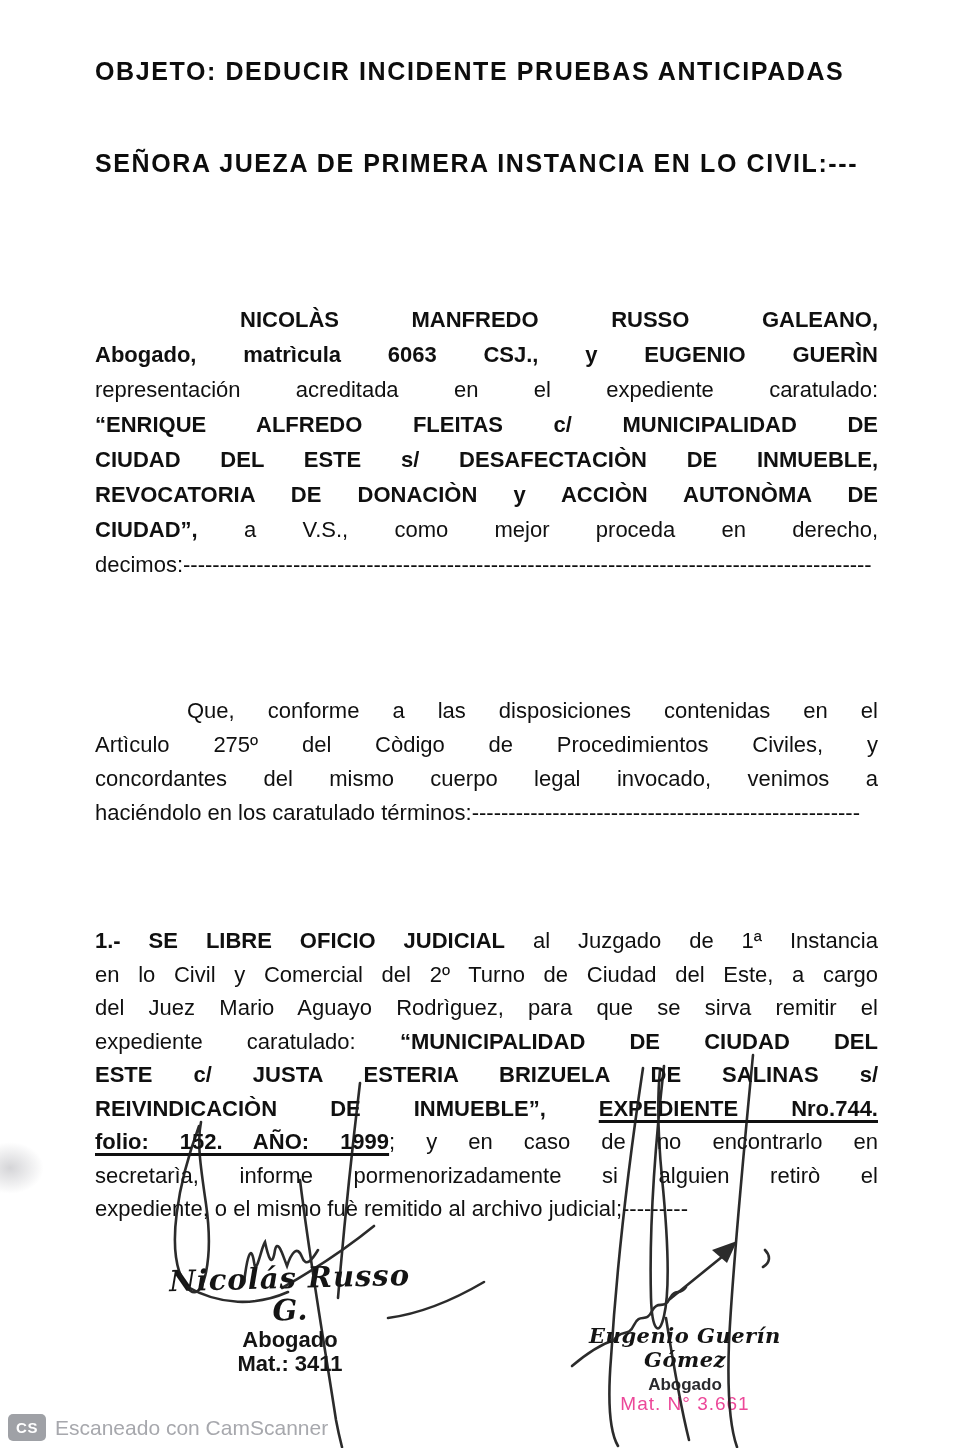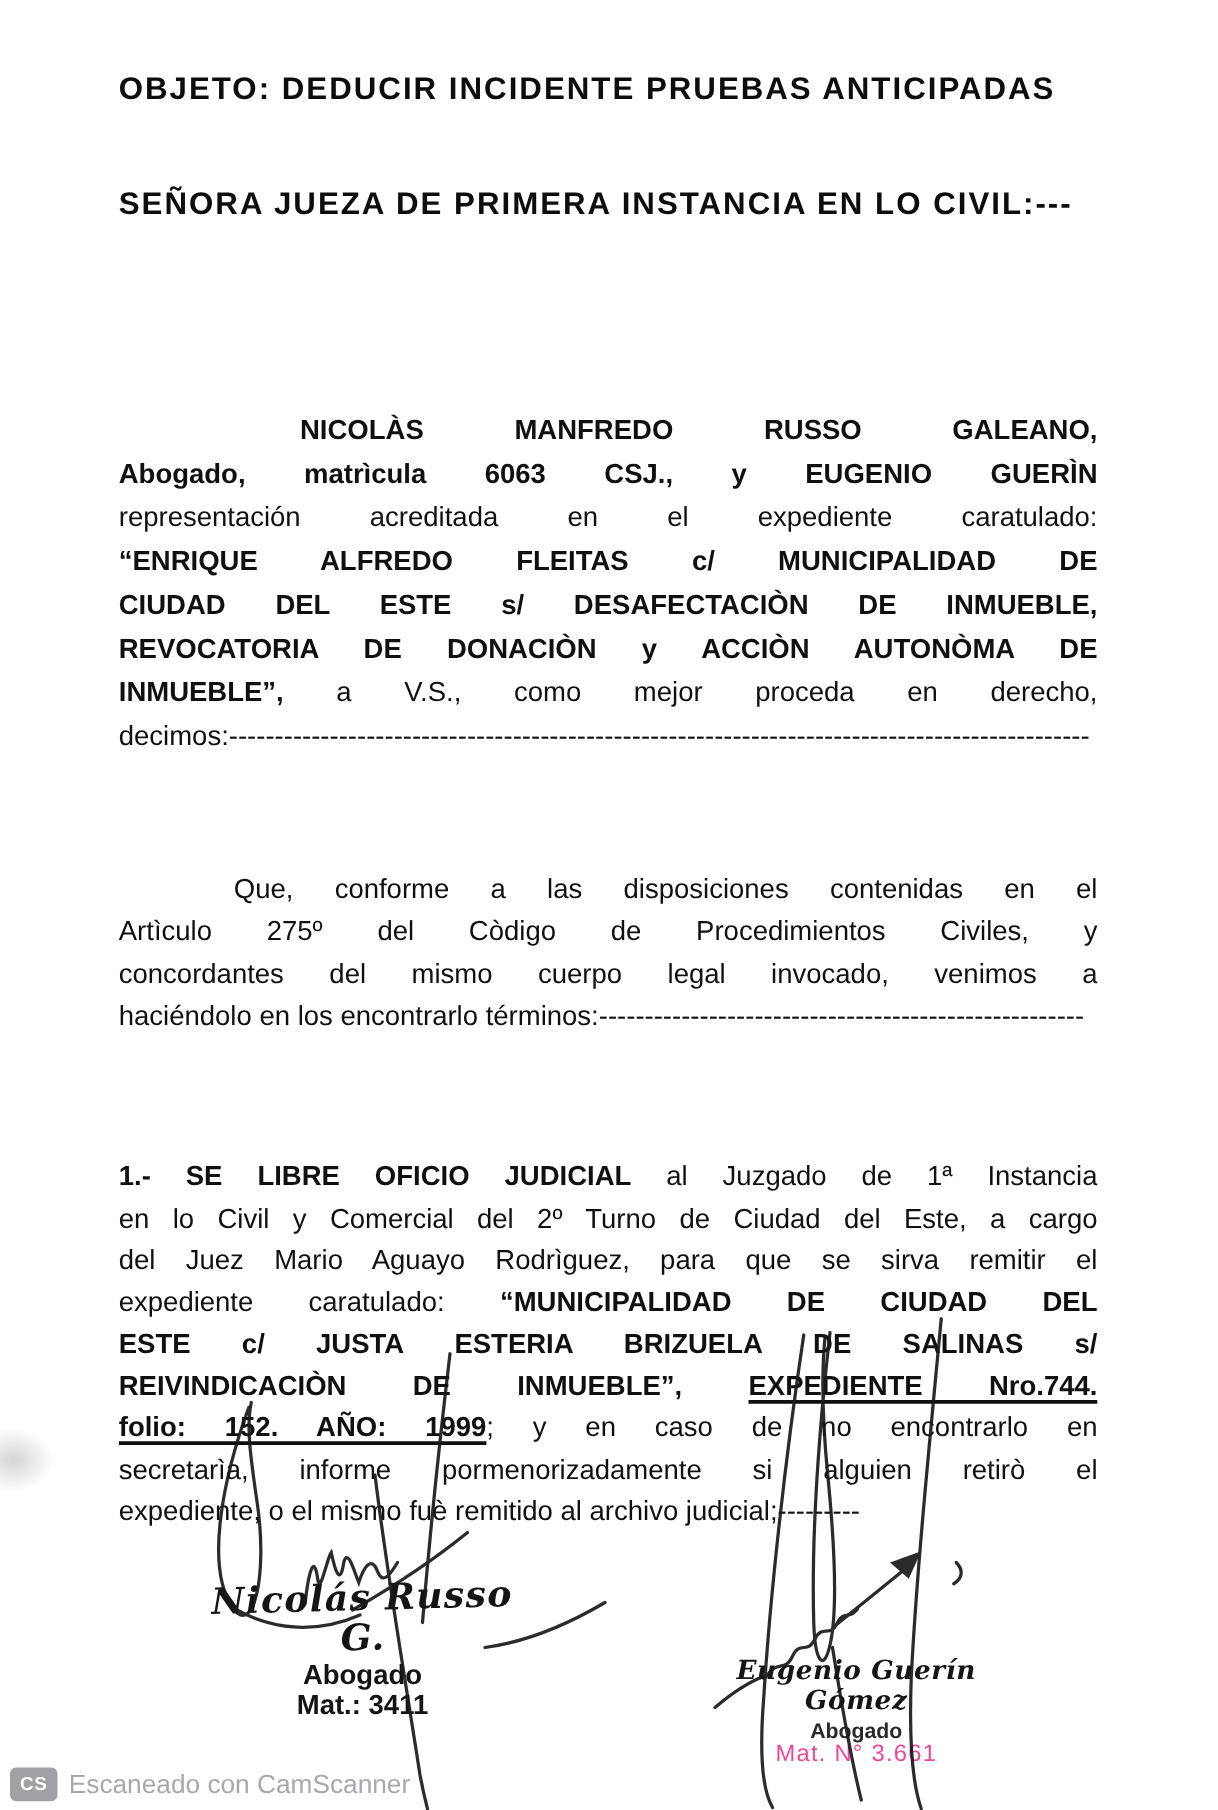--- a/index.html
+++ b/index.html
@@ -10,21 +10,21 @@
   .title{
     position:absolute;left:95px;width:800px;font-weight:bold;font-size:25px;
     line-height:30px;letter-spacing:1.6px;white-space:nowrap;color:#0d0d0d;
   }
   #title-objeto{top:56px;}
   #title-senora{top:148px;}
   .para{
     position:absolute;left:95px;width:783px;color:#101010;
     font-size:22px;
   }
-  #para-1{top:326px;}
+  #para-1{top:302px;}
   #para-2{top:694px;}
   #para-3{top:924px;}
   #para-1 .doc-line{line-height:35px;height:35px;}
   #para-2 .doc-line{line-height:34px;height:34px;}
   #para-3 .doc-line{line-height:33.5px;height:33.5px;}
   .doc-line{
     text-align:justify;text-align-last:justify;overflow:hidden;white-space:normal;
   }
   .doc-line.no-just{text-align-last:left;}
   #para-1 .doc-line:first-child{text-indent:145px;}
@@ -69,28 +69,28 @@
 <div class="title" id="title-objeto">OBJETO: DEDUCIR INCIDENTE PRUEBAS ANTICIPADAS</div>
 <div class="title" id="title-senora">SEÑORA JUEZA DE PRIMERA INSTANCIA EN LO CIVIL:---</div>
 
 <div class="para" id="para-1">
     <div class="doc-line"><span class="seg-b ">NICOLÀS MANFREDO RUSSO GALEANO,</span></div>
     <div class="doc-line"><span class="seg-b ">Abogado, matrìcula 6063 CSJ., y EUGENIO GUERÌN</span></div>
     <div class="doc-line"><span class="">representación acreditada en el expediente caratulado:</span></div>
     <div class="doc-line"><span class="seg-b ">“ENRIQUE ALFREDO FLEITAS c/ MUNICIPALIDAD DE</span></div>
     <div class="doc-line"><span class="seg-b ">CIUDAD DEL ESTE s/ DESAFECTACIÒN DE INMUEBLE,</span></div>
     <div class="doc-line"><span class="seg-b ">REVOCATORIA DE DONACIÒN y ACCIÒN AUTONÒMA DE</span></div>
-    <div class="doc-line"><span class="seg-b ">INMUEBLE”,</span><span class=""> a V.S., como mejor proceda en derecho,</span></div>
+    <div class="doc-line"><span class="seg-b ">CIUDAD”,</span><span class=""> a V.S., como mejor proceda en derecho,</span></div>
     <div class="doc-line no-just"><span class="">decimos:-----------------------------------------------------------------------------------------------</span></div>
   </div>
 <div class="para" id="para-2">
     <div class="doc-line"><span class="">Que, conforme a las disposiciones contenidas en el</span></div>
     <div class="doc-line"><span class="">Artìculo 275º del Còdigo de Procedimientos Civiles, y</span></div>
     <div class="doc-line"><span class="">concordantes del mismo cuerpo legal invocado, venimos a</span></div>
-    <div class="doc-line no-just"><span class="">haciéndolo en los encontrarlo términos:-----------------------------------------------------</span></div>
+    <div class="doc-line no-just"><span class="">haciéndolo en los caratulado términos:-----------------------------------------------------</span></div>
   </div>
 <div class="para" id="para-3">
     <div class="doc-line"><span class="seg-b ">1.- SE LIBRE OFICIO JUDICIAL</span><span class=""> al Juzgado de 1ª Instancia</span></div>
     <div class="doc-line"><span class="">en lo Civil y Comercial del 2º Turno de Ciudad del Este, a cargo</span></div>
     <div class="doc-line"><span class="">del Juez Mario Aguayo Rodrìguez, para que se sirva remitir el</span></div>
     <div class="doc-line"><span class="">expediente caratulado: </span><span class="seg-b ">“MUNICIPALIDAD DE CIUDAD DEL</span></div>
     <div class="doc-line"><span class="seg-b ">ESTE c/ JUSTA ESTERIA BRIZUELA DE SALINAS s/</span></div>
     <div class="doc-line"><span class="seg-b ">REIVINDICACIÒN DE INMUEBLE”, </span><span class="seg-b seg-u">EXPEDIENTE Nro.744.</span></div>
     <div class="doc-line"><span class="seg-b seg-u">folio: 152. AÑO: 1999</span><span class="">; y en caso de no encontrarlo en</span></div>
     <div class="doc-line"><span class="">secretarìa, informe pormenorizadamente si alguien retirò el</span></div>

